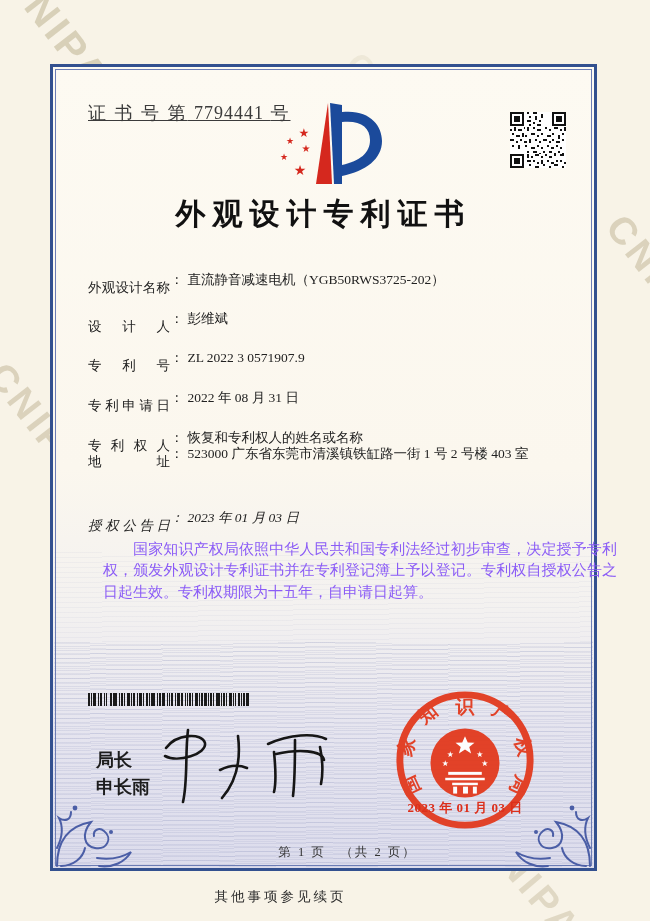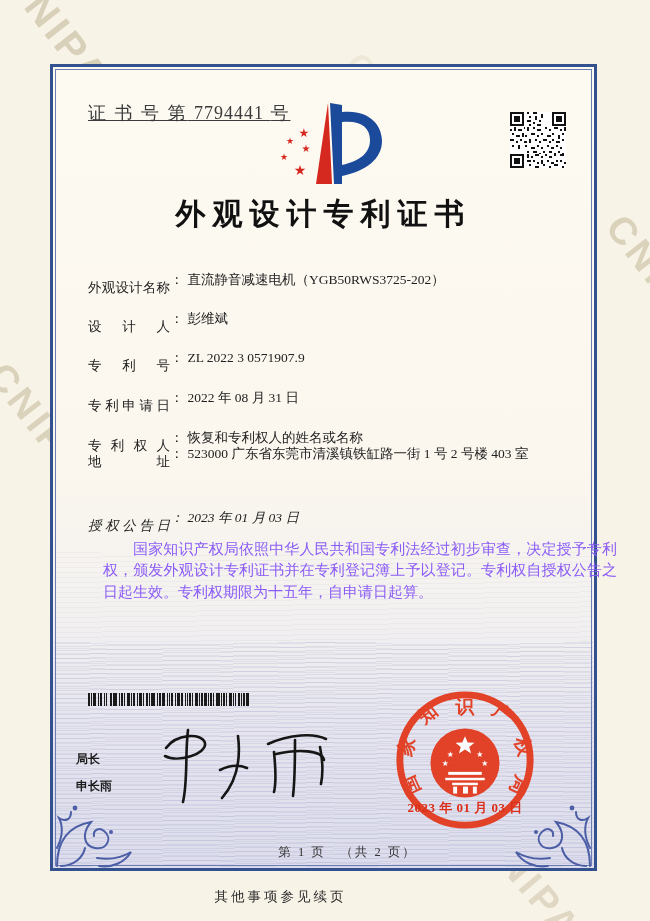--- a/index.html
+++ b/index.html
@@ -57,22 +57,22 @@
   .row .lbl{display:inline-block;width:82px;text-align:justify;text-align-last:justify;vertical-align:top;margin-top:8px;}
   .row .colon{display:inline-block;margin-right:4px;}
   .r1{top:270px;} .r2{top:309px;} .r3{top:348px;} .r4{top:388px;}
   .r5{top:428px;} .r6{top:444px;} .r7{top:508px;font-style:italic;}
   .pair2{position:absolute;left:242px;top:0;white-space:nowrap;}
   
   .paras{left:67px;top:539px;width:514px;font-size:15px;line-height:21.4px;color:#8b5cf6;text-align:justify;margin-left:36px;}
   .paras p{margin:0;text-indent:2em;}
   
   .barcode{left:88px;top:692px;width:162px;height:13px;}
-  .officer{left:76px;top:747px;font-family:Liberation Mono, monospace;
-           font-size:12px;font-weight:600;color:#1d1d1d;line-height:27px;}
+  .officer{left:96px;top:747px;font-family:Liberation Sans, sans-serif;
+           font-size:18px;font-weight:600;color:#1d1d1d;line-height:27px;}
   .signature{left:152px;top:718px;width:200px;height:96px;}
   .seal{left:391px;top:688px;width:148px;height:148px;opacity:.95;}
   .seal-date{
     left:385px;top:799px;width:160px;text-align:center;
     font-size:13px;font-weight:700;color:#dc2f1b;letter-spacing:.5px;white-space:nowrap;
   }
   .flourish{width:88px;height:82px;}
   .fl-left{left:53px;top:788px;}
   .fl-right{left:506px;top:788px;transform:scaleX(-1);}
   .page-info{

